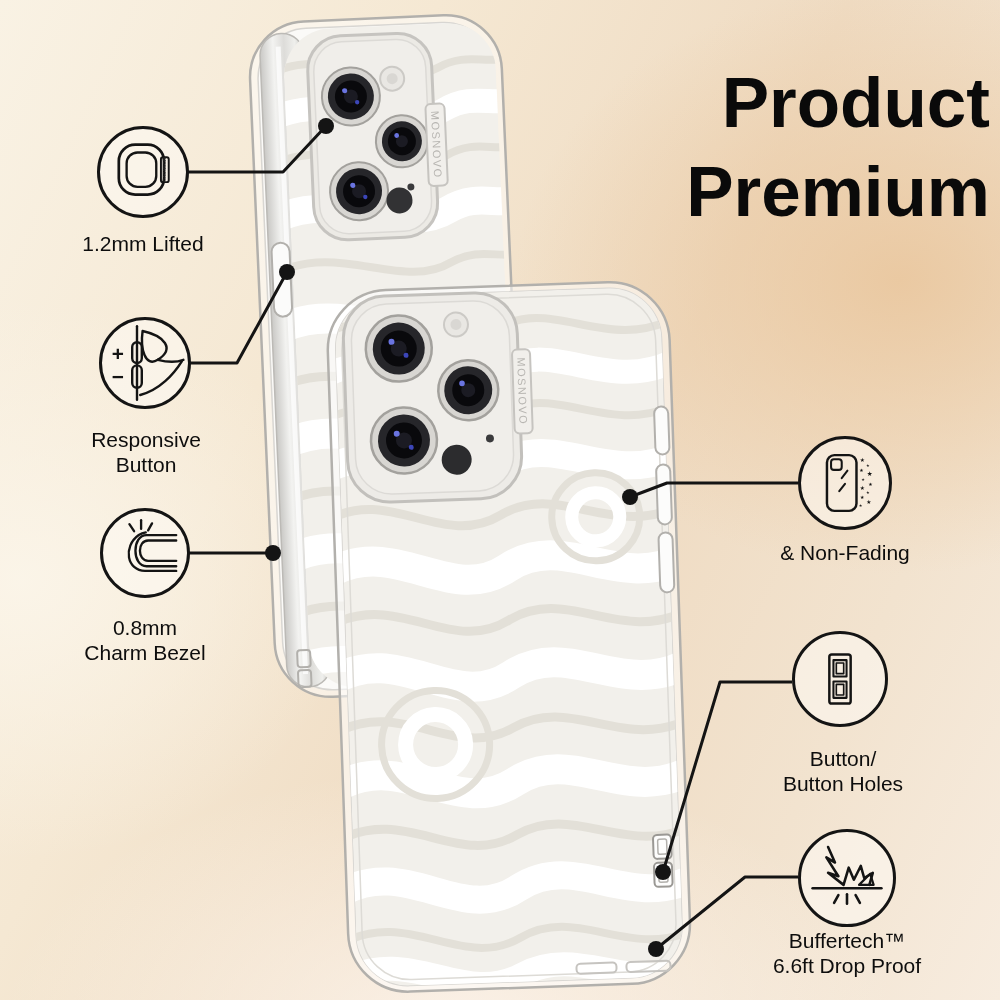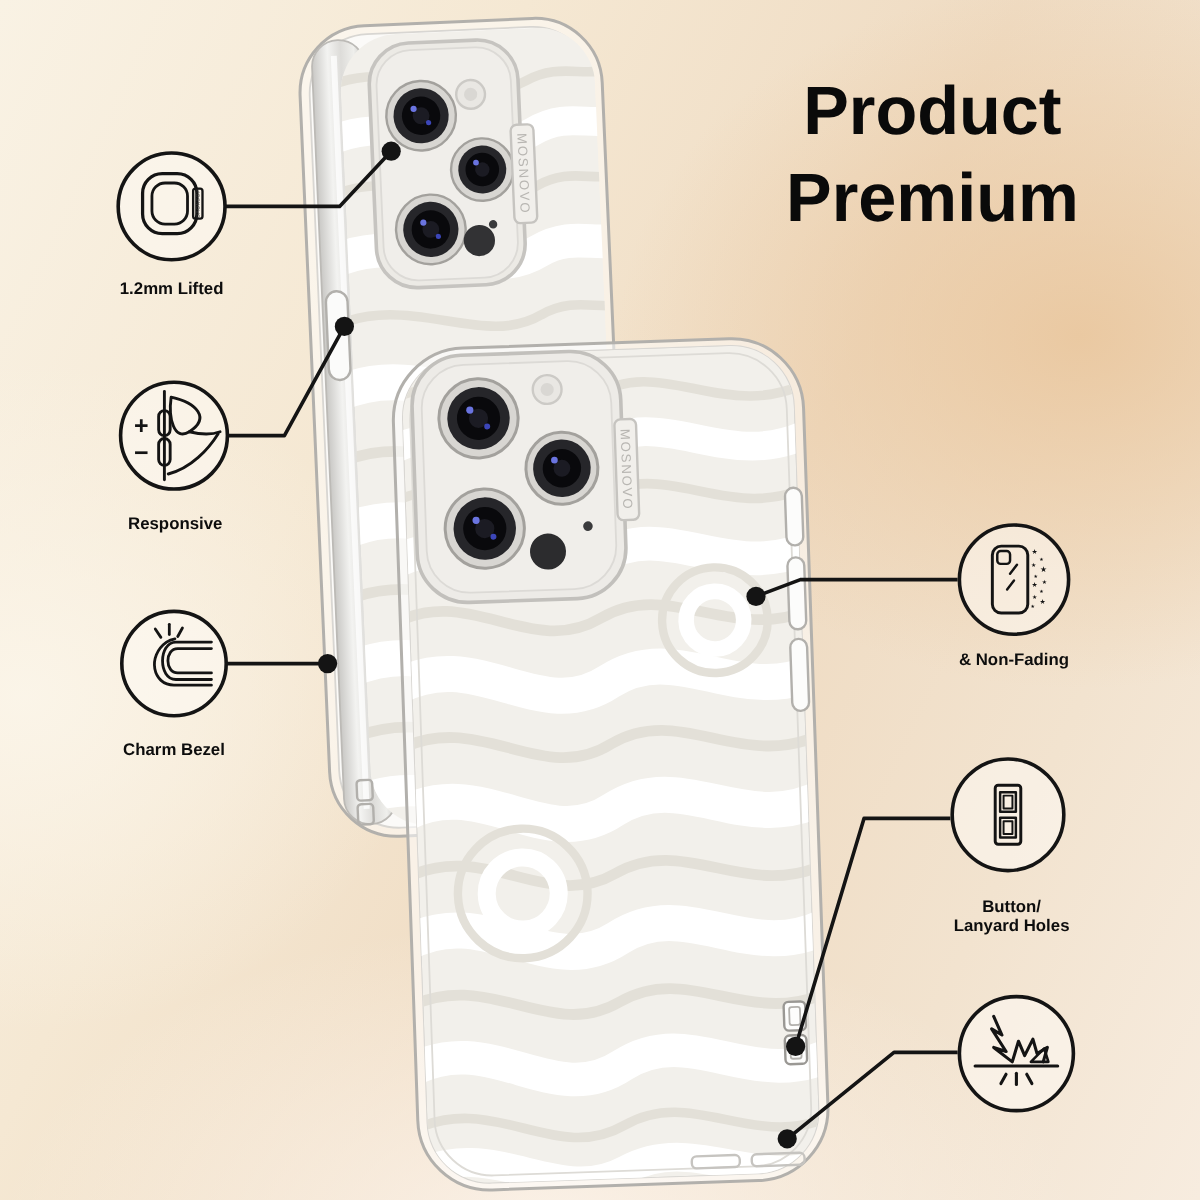--- a/index.html
+++ b/index.html
@@ -7,31 +7,31 @@
     position:relative;width:1000px;height:1000px;overflow:hidden;
     font-family:"Liberation Sans",sans-serif;color:#0d0d0d;
     background:
       radial-gradient(55% 42% at 90% 28%, rgba(233,197,155,0.85), rgba(233,197,155,0) 70%),
       radial-gradient(48% 40% at 2% 58%, rgba(251,245,233,0.95), rgba(251,245,233,0) 70%),
       radial-gradient(60% 35% at 45% 103%, rgba(252,244,236,0.9), rgba(252,244,236,0) 75%),
       linear-gradient(115deg,#f9f2e4 0%,#f5e8d3 30%,#efdbc2 58%,#f2e3cf 80%,#f7ecdf 100%);
   }
   .layer{position:absolute;left:0;top:0;width:1000px;height:1000px;}
   .title{
-    position:absolute;left:607px;top:58px;width:340px;text-align:center;
-    font-size:57px;font-weight:bold;line-height:1.26;letter-spacing:0;color:#0a0a0a;
+    position:absolute;left:650px;top:58px;width:340px;text-align:right;
+    font-size:71px;font-weight:bold;line-height:1.26;letter-spacing:0;color:#0a0a0a;
   }
   .fc{
     position:absolute;box-sizing:border-box;border:3px solid #141414;border-radius:50%;
     background:rgba(253,250,244,0.55);display:flex;align-items:center;justify-content:center;
   }
   .fc svg{display:block;}
   .flabel{
-    position:absolute;width:240px;text-align:center;font-weight:bold;
-    font-size:14px;line-height:1.17;color:#0d0d0d;
+    position:absolute;width:240px;text-align:center;font-weight:normal;
+    font-size:21px;line-height:1.17;color:#0d0d0d;
   }
   .ic{stroke:#141414;fill:none;stroke-linecap:round;stroke-linejoin:round;}
 </style>
 </head>
 <body>
 
 <div class="canvas">
 
   <svg class="layer" viewBox="0 0 1000 1000" aria-hidden="true">
     <defs>
@@ -243,33 +243,35 @@
       <rect class="ic" x="34" y="53" width="12" height="28" rx="6" stroke-width="3" fill="#fdfbf7"></rect>
       <text x="16" y="48" font-size="26" font-weight="bold" fill="#141414" text-anchor="middle" font-family="Liberation Sans, sans-serif">+</text>
       <text x="16" y="76" font-size="26" font-weight="bold" fill="#141414" text-anchor="middle" font-family="Liberation Sans, sans-serif">−</text>
       <path class="ic" d="M47,10 C74,16 88,32 66,46 C50,56 44,32 47,10 Z" stroke-width="3"></path>
       <path class="ic" d="M44,90 C68,84 86,64 96,48" stroke-width="3"></path>
       <path class="ic" d="M66,46 C78,49 90,49 98,46" stroke-width="3"></path>
     </svg>
   </div>
   <div class="flabel" style="left:26px;top:428px;">
     <div>Responsive</div>
+    <div>Button</div>
   </div>
 
   <div class="fc" style="left:100px;top:508px;width:90px;height:90px;">
     <svg width="78" height="78" viewBox="0 0 100 100">
       <path class="ic" d="M30,13 L36,22" stroke-width="3"></path>
       <path class="ic" d="M45,8 L45,19" stroke-width="3"></path>
       <path class="ic" d="M59,12 L54,21" stroke-width="3"></path>
       <path class="ic" d="M90,34 H54 C40,34 40,60 54,60 H90" stroke-width="3"></path>
       <path class="ic" d="M90,27 H52 C33,27 33,67 52,67 H90" stroke-width="3"></path>
       <path class="ic" d="M90,73 H50 C27,73 21,42 42,27 C45,25 48,24 51,23.5" stroke-width="3"></path>
     </svg>
   </div>
   <div class="flabel" style="left:25px;top:616px;">
+    <div>0.8mm</div>
     <div>Charm Bezel</div>
   </div>
 
   <div class="fc" style="left:798px;top:436px;width:94px;height:94px;">
     <svg width="82" height="82" viewBox="0 0 100 100">
       <rect class="ic" x="28" y="16" width="36" height="68" rx="9" stroke-width="3"></rect>
       <rect class="ic" x="33" y="21" width="13" height="13" rx="3.5" stroke-width="2.5"></rect>
       <path class="ic" d="M46,44 L53,35" stroke-width="2.5"></path>
       <path class="ic" d="M43,60 L50,51" stroke-width="2.5"></path>
       <g fill="#141414" text-anchor="middle" font-family="DejaVu Sans, sans-serif">
@@ -295,27 +297,31 @@
     <svg width="82" height="82" viewBox="0 0 100 100">
       <rect class="ic" x="37" y="20" width="26" height="60" rx="3" stroke-width="3"></rect>
       <rect class="ic" x="42" y="27" width="16" height="20" stroke-width="2.5"></rect>
       <rect class="ic" x="45.5" y="30.5" width="9" height="13" stroke-width="2"></rect>
       <rect class="ic" x="42" y="53" width="16" height="20" stroke-width="2.5"></rect>
       <rect class="ic" x="45.5" y="56.5" width="9" height="13" stroke-width="2"></rect>
     </svg>
   </div>
   <div class="flabel" style="left:723px;top:747px;">
     <div>Button/</div>
-    <div>Lanyard Holes</div>
+    <div>Button Holes</div>
   </div>
 
   <div class="fc" style="left:798px;top:829px;width:98px;height:98px;">
     <svg width="86" height="86" viewBox="0 0 100 100">
       <line class="ic" x1="10" y1="62" x2="90" y2="62" stroke-width="3"></line>
       <path class="ic" d="M28,14 L36,32 L26,26 L40,48 L28,44 L46,58 L52,38 L58,52 L66,36 L70,50 L80,44 L76,58" stroke-width="3"></path>
       <path class="ic" d="M64,58 L77,45 L81,58 Z" stroke-width="2.5"></path>
       <path class="ic" d="M40,70 L35,79" stroke-width="3"></path>
       <path class="ic" d="M50,69 L50,80" stroke-width="3"></path>
       <path class="ic" d="M60,70 L65,79" stroke-width="3"></path>
     </svg>
   </div>
+  <div class="flabel" style="left:727px;top:929px;">
+    <div>Buffertech™</div>
+    <div>6.6ft Drop Proof</div>
+  </div>
 
 </div>
 
 </body></html>

